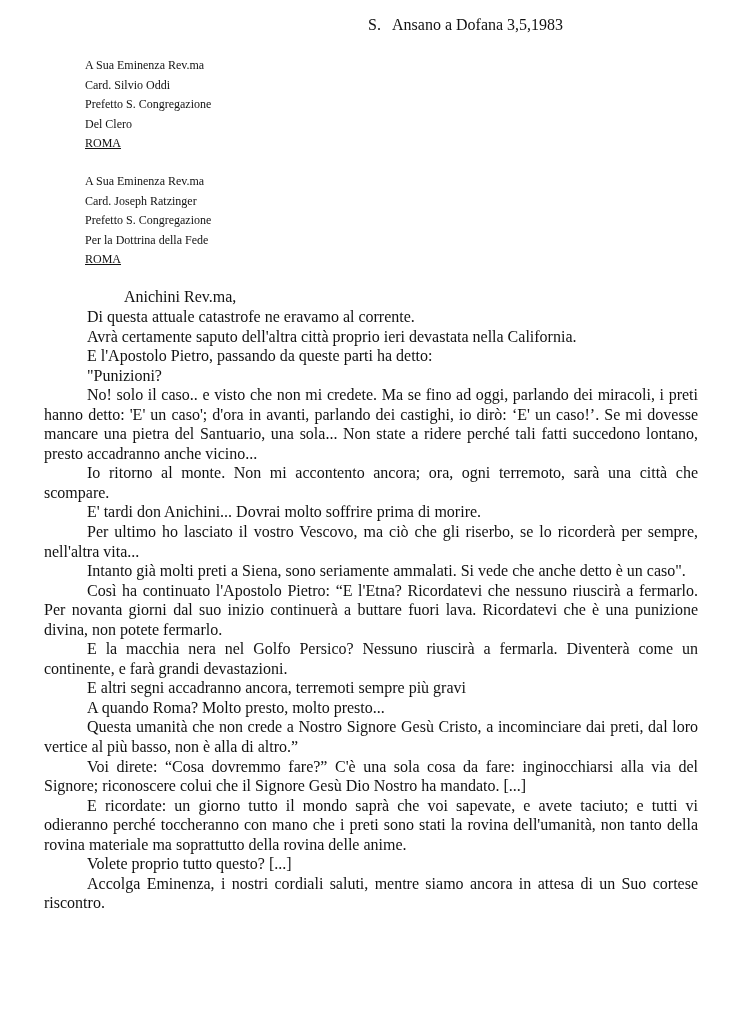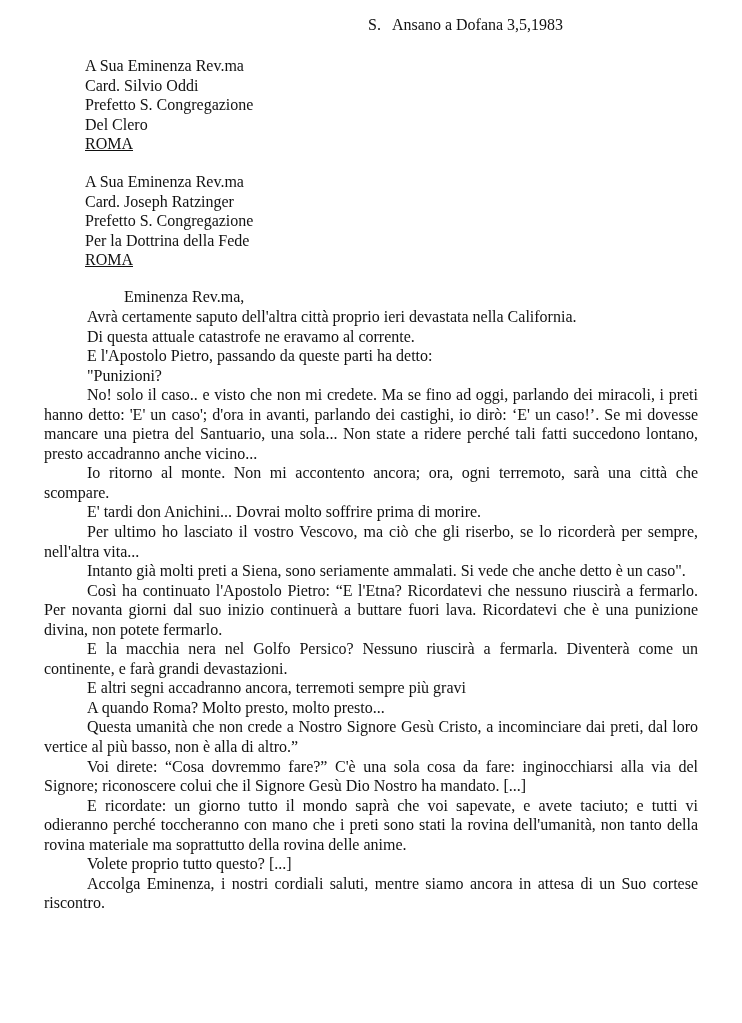--- a/index.html
+++ b/index.html
@@ -3,21 +3,21 @@
   <meta charset="utf-8">
   <style>
     html, body { margin: 0; padding: 0; background: #ffffff; }
     body {
       width: 742px; height: 1023px; position: relative; overflow: hidden;
       font-family: "Liberation Serif", "DejaVu Serif", serif;
       color: #111111; font-size: 16px;
     }
     .page { position: absolute; left: 0; top: 0; width: 742px; height: 747px; }
     .dateline { position: absolute; left: 368px; top: 15px; font-size: 16px; line-height: 20px; white-space: pre; }
-    .addr { position: absolute; left: 85px; font-size: 16px; line-height: 19.6px; }
+    .addr { position: absolute; left: 85px; font-size: 12px; line-height: 19.6px; }
     .addr div { white-space: nowrap; }
     .addr .city { text-decoration: underline; font-family: Liberation Serif, serif; }
     #addr1 { top: 56px; }
     #addr2 { top: 172px; }
     .salutation { position: absolute; left: 124px; top: 287px; line-height: 20px; }
     .body {
       position: absolute; left: 44px; top: 307px; width: 654px;
       font-size: 16px; line-height: 19.55px; text-align: justify;
     }
     .body p { margin: 0; }
@@ -41,25 +41,25 @@
   </div>
 
   <div class="addr" id="addr2">
     <div>A Sua Eminenza Rev.ma</div>
     <div>Card. Joseph Ratzinger</div>
     <div>Prefetto S. Congregazione</div>
     <div>Per la Dottrina della Fede</div>
     <div class="city">ROMA</div>
   </div>
 
-  <div class="salutation">Eminenza Rev.ma,</div>
+  <div class="salutation">Anichini Rev.ma,</div>
 
   <div class="body">
+    <p class="left">Di questa attuale catastrofe ne eravamo al corrente.</p>
     <p class="left">Avrà certamente saputo dell'altra città proprio ieri devastata nella California.</p>
-    <p class="left">Di questa attuale catastrofe ne eravamo al corrente.</p>
     <p class="left">E l'Apostolo Pietro, passando da queste parti ha detto:</p>
     <p class="left">"Punizioni?</p>
     <p class="ind">No! solo il caso.. e visto che non mi credete. Ma se fino ad oggi, parlando dei miracoli, i preti hanno detto: 'E' un caso'; d'ora in avanti, parlando dei castighi, io dirò: ‘E' un caso!’. Se mi dovesse mancare una pietra del Santuario, una sola... Non state a ridere perché tali fatti succedono lontano, presto accadranno anche vicino...</p>
     <p class="ind">Io ritorno al monte. Non mi accontento ancora; ora, ogni terremoto, sarà una città che scompare.</p>
     <p class="ind">E' tardi don Anichini... Dovrai molto soffrire prima di morire.</p>
     <p class="ind">Per ultimo ho lasciato il vostro Vescovo, ma ciò che gli riserbo, se lo ricorderà per sempre, nell'altra vita...</p>
     <p class="ind">Intanto già molti preti a Siena, sono seriamente ammalati. Si vede che anche detto è un caso".</p>
     <p class="ind">Così ha continuato l'Apostolo Pietro: “E l'Etna? Ricordatevi che nessuno riuscirà a fermarlo. Per novanta giorni dal suo inizio continuerà a buttare fuori lava. Ricordatevi che è una punizione divina, non potete fermarlo.</p>
     <p class="ind">E la macchia nera nel Golfo Persico? Nessuno riuscirà a fermarla. Diventerà come un continente, e farà grandi devastazioni.</p>
     <p class="ind">E altri segni accadranno ancora, terremoti sempre più gravi</p>

